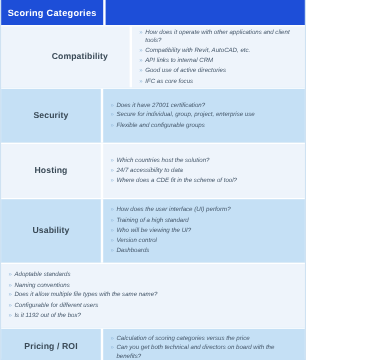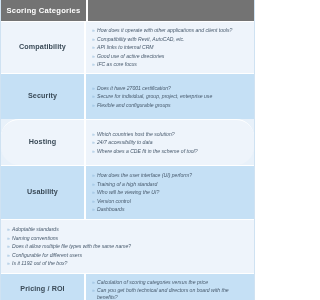--- a/index.html
+++ b/index.html
@@ -21,21 +21,21 @@
     flex-direction: column;
     background: #e8f1fa;
     border-left: 1px solid #cfe2f2;
     border-right: 1px solid #cfe2f2;
     border-bottom: 1px solid #cfe2f2;
   }
   .header-row {
     display: flex;
     height: 21px;
     flex: 0 0 21px;
-    background: #737373;
+    background: #1d4ed8;
   }
   .header-cell {
     display: flex;
     align-items: center;
     justify-content: center;
     color: #ffffff;
     font-weight: bold;
     font-size: 7.6px;
     letter-spacing: 0.25px;
     text-align: center;
@@ -93,23 +93,23 @@
     width: 5px;
     color: #8fb6d8;
     font-style: normal;
     font-size: 5px;
     line-height: 1.32;
   }
   .req-text {
     flex: 1 1 auto;
   }
   
-  .r0 { flex: 0 0 51px; }
+  .r0 { flex: 0 0 51px; padding-left: 24px; }
   .r1 { flex: 0 0 45px; }
-  .r2 { flex: 0 0 45px; border-radius: 18px; }
+  .r2 { flex: 0 0 45px; }
   .r3 { flex: 0 0 53px; }
   .r4 { flex: 0 0 53px; }
   .r5 { flex: 0 0 31px; }
 </style>
 </head>
 <body>
 
 <div class="table">
 
   <div class="header-row">

